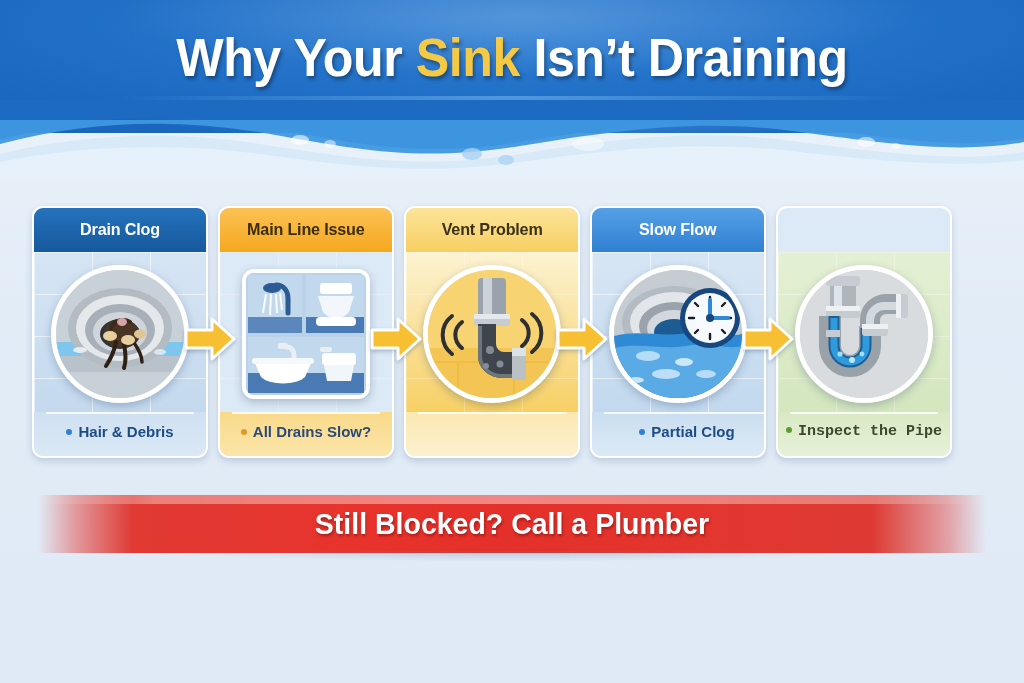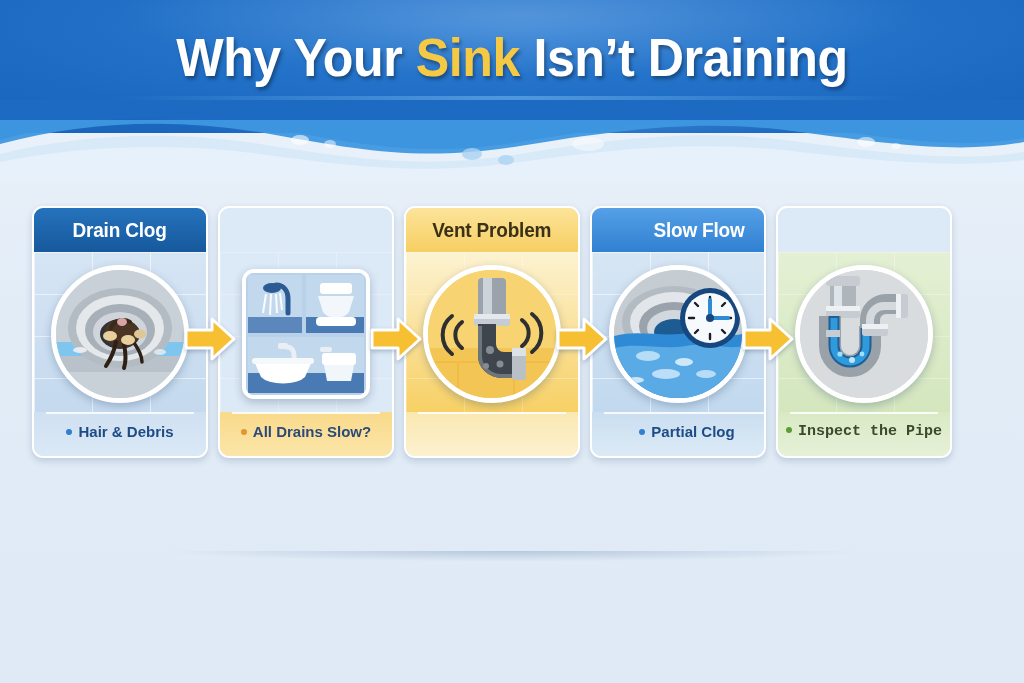--- a/index.html
+++ b/index.html
@@ -34,21 +34,21 @@
     background:radial-gradient(60% 120% at 50% 0%, rgba(120,185,240,.55) 0%, rgba(120,185,240,0) 65%);}
   .wave-svg{position:absolute;left:0;top:100px;width:1024px;height:80px;}
 
   
   .cards{position:absolute;left:0;top:206px;width:1024px;height:254px;}
   .card{position:absolute;top:0;width:176px;height:252px;border-radius:11px;
     background:#dce9f6;border:2px solid #ffffff;box-sizing:border-box;
     box-shadow:0 3px 7px rgba(40,70,110,.20);overflow:hidden;}
   .card-head{position:absolute;left:0;top:0;width:100%;height:44px;
     display:flex;align-items:center;justify-content:center;
-    font-size:20px;font-weight:bold;letter-spacing:-0.2px;white-space:nowrap;
+    font-size:17px;font-weight:bold;letter-spacing:-0.2px;white-space:nowrap;
     transform-origin:50% 50%;}
   .card-head span{display:block;transform:scaleX(.95);}
   .card-body{position:absolute;left:0;top:44px;width:100%;height:164px;overflow:hidden;}
   .tilegrid{position:absolute;inset:0;
     background-image:
       linear-gradient(to right, rgba(255,255,255,.55) 1px, transparent 1px),
       linear-gradient(to bottom, rgba(255,255,255,.55) 1px, transparent 1px);
     background-size:58px 42px;}
   .card-foot{position:absolute;left:0;bottom:0;width:100%;height:44px;}
   .foot-rule{position:absolute;left:12px;right:12px;top:0;height:2px;background:rgba(255,255,255,.85);}
@@ -149,20 +149,23 @@
       </div>
       <div class="card-foot" style="background:linear-gradient(180deg,#cfe0f1 0%,#dbe9f6 100%);">
         <div class="foot-rule"></div>
         <div class="foot-text" style="color:#1d4c86;">
           <span class="dot" style="background:#2f7fd4;"></span><span>Hair &amp; Debris</span>
         </div>
       </div>
     </div>
 
     <div class="card" style="left:218px;">
+      <div class="card-head" style="background:linear-gradient(180deg,#fcc254 0%,#f5a81f 100%);color:#3c2d0c;">
+        <span>Main Line Issue</span>
+      </div>
       <div class="card-body" style="background:linear-gradient(180deg,#fdeebe 0%,#fad display,#f8d77e 100%);">
         <div class="tilegrid" style="opacity:.5;"></div>
         <div class="iconwrap" style="border-radius:12px;border:4px solid #ffffff;background:#bcd3ea;width:120px;height:122px;">
           <svg viewBox="0 0 120 122">
             <rect width="120" height="122" fill="#b9d1e9"></rect>
 
             <rect x="2" y="2" width="54" height="58" fill="#c2d8ec"></rect>
             <path d="M2,44 h54 v16 h-54 Z" fill="#5b87bd"></path>
             <path d="M30,12 C38,12 42,18 42,26 L42,40" stroke="#2c5b93" stroke-width="5" fill="none" stroke-linecap="round"></path>
             <ellipse cx="26" cy="15" rx="9" ry="5" fill="#2c5b93"></ellipse>
@@ -236,21 +239,21 @@
             </g>
           </svg>
         </div>
       </div>
       <div class="card-foot" style="background:linear-gradient(180deg,#fae8b2 0%,#fdf1cf 100%);">
         <div class="foot-rule"></div>
       </div>
     </div>
 
     <div class="card" style="left:590px;">
-      <div class="card-head" style="background:linear-gradient(180deg,#55a0e6 0%,#3080d2 100%);color:#ffffff;padding-left:21px;">
+      <div class="card-head" style="background:linear-gradient(180deg,#55a0e6 0%,#3080d2 100%);color:#ffffff;">
         <span>Slow Flow</span>
       </div>
       <div class="card-body" style="background:linear-gradient(180deg,#d7e6f4 0%,#c1d8ee 100%);">
         <div class="tilegrid"></div>
         <div class="iconwrap">
           <svg viewBox="0 0 128 128">
             <rect width="128" height="128" fill="#c5ccd2"></rect>
             <ellipse cx="60" cy="52" rx="52" ry="36" fill="#b4bcc3"></ellipse>
             <ellipse cx="60" cy="52" rx="44" ry="30" fill="#e2e6ea"></ellipse>
             <ellipse cx="60" cy="56" rx="35" ry="24" fill="#9aa3ab"></ellipse>
@@ -343,15 +346,19 @@
     <svg viewBox="0 0 52 46">
         <path d="M2,14 L28,14 L28,3 L50,23 L28,43 L28,32 L2,32 Z" fill="#f7c033" stroke="#ffffff" stroke-width="3" stroke-linejoin="round"></path>
       </svg>
   </div>
   <div class="arrow" style="left:742px;">
     <svg viewBox="0 0 52 46">
         <path d="M2,14 L28,14 L28,3 L50,23 L28,43 L28,32 L2,32 Z" fill="#f7c033" stroke="#ffffff" stroke-width="3" stroke-linejoin="round"></path>
       </svg>
   </div>
 
+  <div class="banner">
+    <div class="banner-top"></div>
+    <div class="banner-text">Still Blocked? Call a Plumber</div>
+  </div>
   <div class="banner-shadow"></div>
 
 </div>
 
 </body></html>

